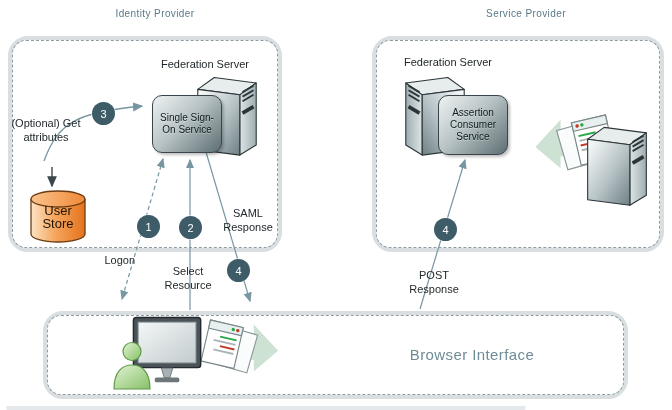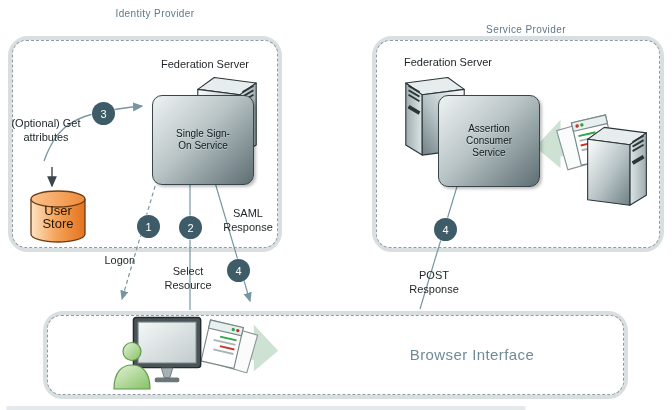--- a/index.html
+++ b/index.html
@@ -28,21 +28,21 @@
     background:#3d5c68; color:#ffffff; font-size:11px; display:flex;
     align-items:center; justify-content:center;
     box-shadow:0 0 0 1px rgba(255,255,255,.5);
   }
   .svc-box {
     position:absolute; z-index:4; border:1px solid #39454a; border-radius:10px;
     background:linear-gradient(135deg,#eef2f2 0%,#b9c4c6 45%,#5d6e72 100%);
     color:#0e1a1e; font-size:10px; line-height:12px;
     display:flex; align-items:center; justify-content:center; text-align:center;
     box-shadow:2px 2px 3px rgba(0,0,0,.25); text-shadow:0 1px 0 rgba(255,255,255,.35);
-    padding:18px;
+    padding:2px;
   }
   .store-label {
     position:absolute; z-index:4; font-size:13px; line-height:13px; color:#201507;
     text-align:center;
   }
   .browser-title {
     position:absolute; z-index:3; font-size:15px; color:#6f8b98; letter-spacing:.4px;
     text-align:center;
   }
   .bottom-strip {
@@ -124,21 +124,21 @@
           <line x1="48" y1="22" x2="66" y2="22" stroke="#27a844" stroke-width="2"></line>
           <line x1="48" y1="27" x2="72" y2="27" stroke="#aab4b6" stroke-width="2"></line>
           <line x1="48" y1="32" x2="64" y2="32" stroke="#c0392b" stroke-width="2"></line>
           <line x1="48" y1="37" x2="70" y2="37" stroke="#aab4b6" stroke-width="2"></line>
         </g>
       </symbol>
     </defs>
   </svg>
 
   <div class="title" style="left:18px; top:8px; width:274px;">Identity Provider</div>
-  <div class="title" style="left:380px; top:8px; width:292px;margin-top:16px;">Service Provider</div>
+  <div class="title" style="left:380px; top:8px; width:292px;">Service Provider</div>
 
   <div class="panel" style="left:8px; top:36px; width:266px; height:208px;"></div>
   <div class="panel" style="left:372px; top:36px; width:284px; height:208px;"></div>
   <div class="panel" style="left:43px; top:311px; width:577px; height:80px;"></div>
   <div class="bottom-strip"></div>
 
   <svg class="overlay" width="672" height="410">
     <defs>
       <marker id="ah" markerWidth="9" markerHeight="8" refX="7" refY="3.5" orient="auto-start-reverse">
         <path d="M0,0 L8,3.5 L0,7 Z" fill="#7796a1"></path>

